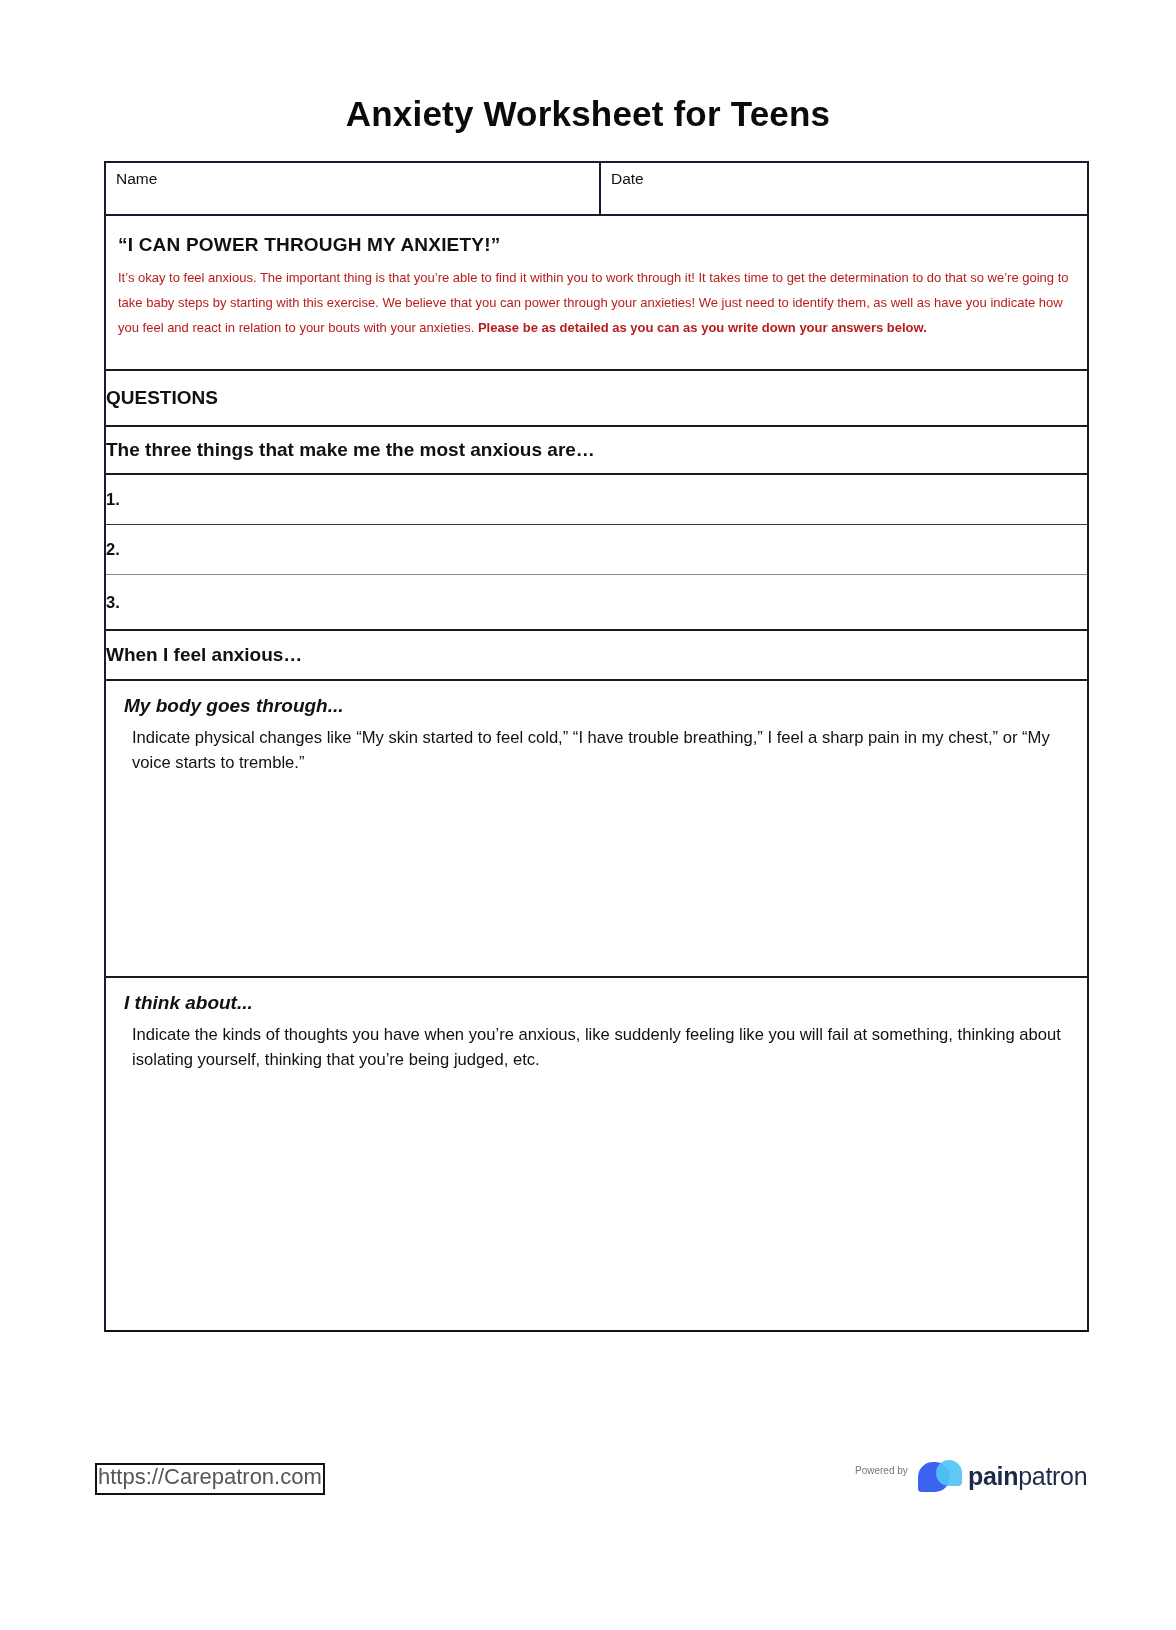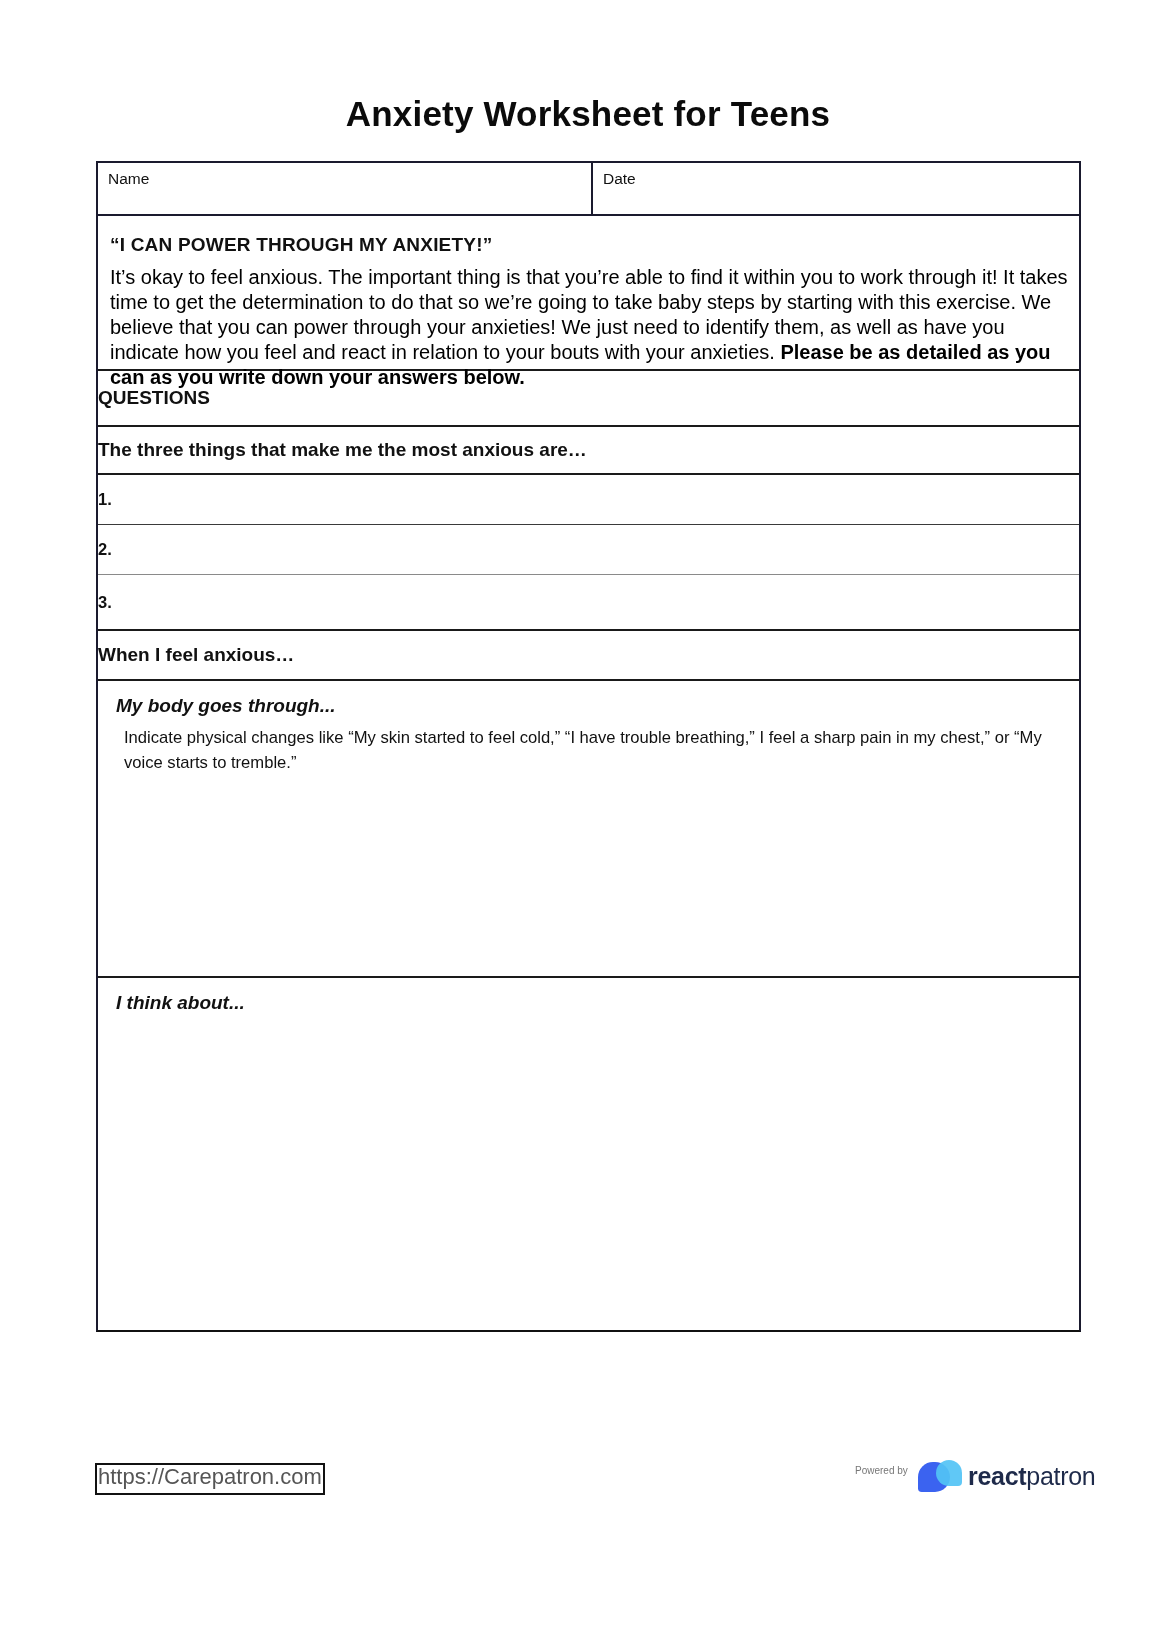--- a/index.html
+++ b/index.html
@@ -1,29 +1,29 @@
 <!DOCTYPE html>
 <html><head>
 <meta charset="utf-8">
 <style>
   html, body { margin:0; padding:0; background:#ffffff; }
   body { width:1176px; height:1630px; position:relative; font-family:"Liberation Sans", sans-serif; color:#111; overflow:hidden; }
   .title { position:absolute; left:0; width:1176px; top:94px; text-align:center; font-size:35px; font-weight:bold; color:#0b0b0b; letter-spacing:0.2px; }
-  .sheet { position:absolute; left:96px; top:161px; width:985px; border:2px solid #1a1a2e; border-bottom:2.5px solid #111; box-sizing:border-box; }
+  .sheet { position:absolute; left:104px; top:161px; width:985px; border:2px solid #1a1a2e; border-bottom:2.5px solid #111; box-sizing:border-box; }
   .row { border-bottom:2px solid #1a1a1a; box-sizing:border-box; position:relative; }
   .row.thin { border-bottom:1.5px solid #3a3a3a; }
   .row.grey { border-bottom:1.5px solid #8a8a8a; }
   .row:last-child { border-bottom:none; }
   .namedate { display:flex; height:51px; border-bottom:2px solid #1a1a2e; }
   .namedate .cell { flex:0 0 auto; padding:7px 10px; font-size:15.5px; color:#111; box-sizing:border-box; }
   .namedate .cell.name { width:495px; border-right:2px solid #1a1a2e; }
   .namedate .cell.date { flex:1; }
   .intro { height:155px; padding:18px 10px 0 12px; }
   .intro h2 { margin:0 0 9px 0; font-size:19px; font-weight:bold; letter-spacing:0.2px; }
-  .intro p { margin:0; font-size:20px; line-height:25px; color:#000000; }
+  .intro p { margin:0; font-size:13px; line-height:25px; color:#b91c1c; }
   .intro p b { font-weight:bold; }
   .bar { display:flex; align-items:center; font-size:19px; font-weight:bold; }
   .q-head { height:56px; }
   .three { height:48px; }
   .item { height:50px; font-size:16.5px; }
   .when { height:50px; }
   .body-sec { height:297px; padding:14px 10px 0 18px; }
   .think-sec { height:352px; padding:14px 10px 0 18px; }
   .sec-title { margin:0 0 8px 0; font-size:19px; font-weight:bold; font-style:italic; }
   .sec-desc { margin:8px; font-size:16.6px; line-height:25px; color:#111; }
@@ -78,26 +78,27 @@
     <span>When I feel anxious…</span>
   </div>
 
   <div class="row body-sec">
     <div class="sec-title">My body goes through...</div>
     <p class="sec-desc">Indicate physical changes like “My skin started to feel cold,” “I have trouble breathing,” I feel a sharp pain in my chest,” or “My voice starts to tremble.”</p>
   </div>
 
   <div class="row think-sec">
     <div class="sec-title">I think about...</div>
+    <p class="sec-desc">Indicate the kinds of thoughts you have when you’re anxious, like suddenly feeling like you will fail at something, thinking about isolating yourself, thinking that you’re being judged, etc.</p>
   </div>
 </div>
 
 <a class="link">https://Carepatron.com</a>
 
 <div class="powered">Powered by</div>
 
 <div class="logo">
   <div class="logo-mark">
     <div class="b1"></div>
     <div class="b2"></div>
   </div>
-  <div class="logo-text"><b>react</b><span>patron</span></div>
+  <div class="logo-text"><b>pain</b><span>patron</span></div>
 </div>
 
 </body></html>

